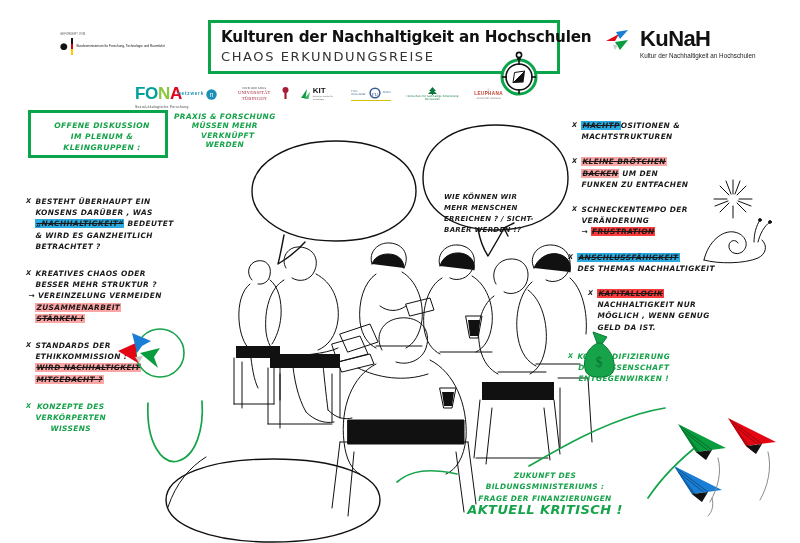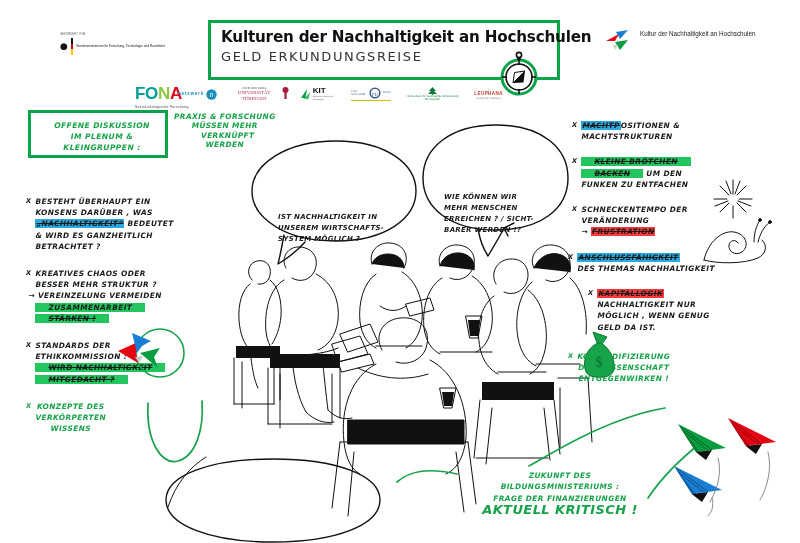--- a/index.html
+++ b/index.html
@@ -24,21 +24,21 @@
     letter-spacing:.4px;
     line-height:1.28;
     text-transform:uppercase;
     white-space:pre;
   }
   .hand-black{color:#1a1a1a;}
   .hand-green{color:#16a34a;text-align:center;}
 
   
   .title-box{
-    left:208px;top:20px;width:352px;height:60px;
+    left:208px;top:20px;width:352px;height:54px;
     border:3px solid #0aa54a;
     background:#fff;
     box-sizing:border-box;
     padding:5px 10px 0 10px;
     z-index:6;
   }
   .title-main{
     font-family:"DejaVu Sans", sans-serif;
     font-weight:700;
     font-size:15.2px;
@@ -90,21 +90,21 @@
   
   .note-box{
     left:28px;top:110px;width:140px;height:48px;
     border:3px solid #0aa54a;box-sizing:border-box;
     padding:7px 0 0 8px;
   }
   .note-box .hand{font-size:7.6px;line-height:1.45;}
 
   
   .hl-blue{background:#29abe2;padding:0 1px;}
-  .hl-green{background:#22c55e;padding:0 13px;}
+  .hl-green{background:#fca5a5;padding:0 1px;}
   .hl-red{background:#fb3b3b;padding:0 1px;margin-top:23px;}
   .strike{text-decoration:line-through;text-decoration-thickness:1.3px;}
 
   
   .bubble-txt{
     position:absolute;
     font-family:"DejaVu Sans",sans-serif;
     font-weight:700;font-style:italic;
     text-transform:uppercase;
     color:#1a1a1a;
@@ -134,21 +134,21 @@
     </div>
   </div>
 
   <div class="abs fona">
     <div class="fona-word"><span class="f">F</span><span class="o">O</span><span class="n">N</span><span class="a">A</span></div>
     <div class="fona-sub">Sozial-ökologische Forschung</div>
   </div>
 
   <div class="abs title-box">
     <div class="title-main">Kulturen der Nachhaltigkeit an Hochschulen</div>
-    <div class="title-sub">GELD ERKUNDUNGSREISE</div>
+    <div class="title-sub">CHAOS ERKUNDUNGSREISE</div>
   </div>
 
   <div class="abs green-bar"></div>
   <div class="abs compass">
     <svg width="48" height="48" viewBox="0 0 48 48">
       <circle cx="24" cy="27" r="17" fill="#fff" stroke="#0aa54a" stroke-width="3"></circle>
       <circle cx="24" cy="27" r="13" fill="#fff" stroke="#111" stroke-width="1.6"></circle>
       <rect x="22.2" y="5.5" width="3.6" height="4.5" fill="#111"></rect>
       <circle cx="24" cy="5" r="2.6" fill="#fff" stroke="#111" stroke-width="1.6"></circle>
       <line x1="24" y1="10" x2="24" y2="15" stroke="#111" stroke-width="1.6"></line>
@@ -163,20 +163,21 @@
   <div class="abs kunah">
     <div class="kunah-mark">
       <svg width="30" height="28" viewBox="0 0 30 28">
         <path d="M2 13 L15 6 L11 13 Z" fill="#e30613"></path>
         <path d="M12 4 L24 2 L16 11 Z" fill="#1a7fd4"></path>
         <path d="M11 14 L24 12 L16 22 Z" fill="#0a9d3f"></path>
         <path d="M9 17 L14 17 L11 22 Z" fill="#cfcfcf"></path>
       </svg>
     </div>
     <div>
+      <div class="kunah-word">KuNaH</div>
       <div class="kunah-sub">Kultur der Nachhaltigkeit
 an Hochschulen</div>
     </div>
   </div>
 
   <div class="abs note-box">
     <div class="hand hand-green">OFFENE DISKUSSION
 IM PLENUM &amp;
 KLEINGRUPPEN :</div>
   </div>
@@ -268,23 +269,20 @@
         <path class="ink-thin" d="M56 2 C40 12, 26 28, 18 52"></path>
       </svg>
   </div>
 
   <div class="abs" style="left:248px;top:138px;">
     <svg width="175" height="130" viewBox="0 0 175 130">
       <path class="ink" d="M88 3 C138 3, 168 26, 168 53 C168 80, 138 103, 88 103 C60 103, 36 96, 21 84 C9 75, 4 64, 4 53 C4 26, 38 3, 88 3 Z"></path>
       <path class="ink" d="M36 97 C34 108, 32 118, 30 126 C40 120, 50 112, 57 104"></path>
     </svg>
   </div>
-  <div class="bubble-txt" id="bub-left" style="left:278px;top:172px;">IST NACHHALTIGKEIT IN
-UNSEREM WIRTSCHAFTS-
-SYSTEM MÖGLICH ?</div>
 
   <div class="abs" style="left:418px;top:122px;">
     <svg width="155" height="135" viewBox="0 0 155 135">
       <path class="ink" d="M78 3 C124 3, 150 26, 150 56 C150 86, 124 108, 78 108 C32 108, 5 86, 5 56 C5 26, 32 3, 78 3 Z"></path>
       <path class="ink" d="M60 107 C62 118, 66 128, 70 134 C76 124, 82 114, 86 106"></path>
       <path class="ink" d="M86 106 L96 101 M86 106 L90 114"></path>
     </svg>
   </div>
   <div class="bubble-txt" id="bub-right" style="left:444px;top:152px;">WIE KÖNNEN WIR
 MEHR MENSCHEN
@@ -401,21 +399,21 @@
   </div>
 
   <div class="abs" style="left:580px;top:330px;">
     <svg width="40" height="50" viewBox="0 0 40 50">
       <path d="M13 2 L27 7 L22 14 L17 13 Z" fill="#16a34a" stroke="#0b7a34" stroke-width="1"></path>
       <path d="M18 13 C6 18, 2 32, 6 42 C9 49, 30 49, 33 42 C37 32, 30 18, 21 13 Z" fill="#16a34a" stroke="#0b7a34" stroke-width="1"></path>
       <text x="19" y="37" font-size="14" fill="#0b7a34" text-anchor="middle" font-family="Liberation Serif" font-weight="bold">$</text>
     </svg>
   </div>
 
-  <div class="abs" id="bottom-note" style="left:455px;top:470px;width:180px;margin-left:15px;">
+  <div class="abs" id="bottom-note" style="left:455px;top:470px;width:180px;">
       <div class="hand hand-green" style="font-size: 7.4px; line-height: 11.4px; white-space: pre;">ZUKUNFT DES</div>
       <div class="hand hand-green" style="font-size: 7.4px; line-height: 11.4px; white-space: pre;">BILDUNGSMINISTERIUMS :</div>
       <div class="hand hand-green" style="font-size: 7.4px; line-height: 11.4px; white-space: pre;">FRAGE DER FINANZIERUNGEN</div>
       <div class="hand hand-green" style="font-size: 13px; line-height: 11.4px; white-space: pre;">AKTUELL KRITISCH !</div>
     </div>
 
   <div class="abs" style="left:395px;top:452px;">
     <svg width="70" height="40" viewBox="0 0 70 40">
         <path class="green-stroke" d="M2 30 C16 18, 34 16, 62 22"></path>
       </svg>

